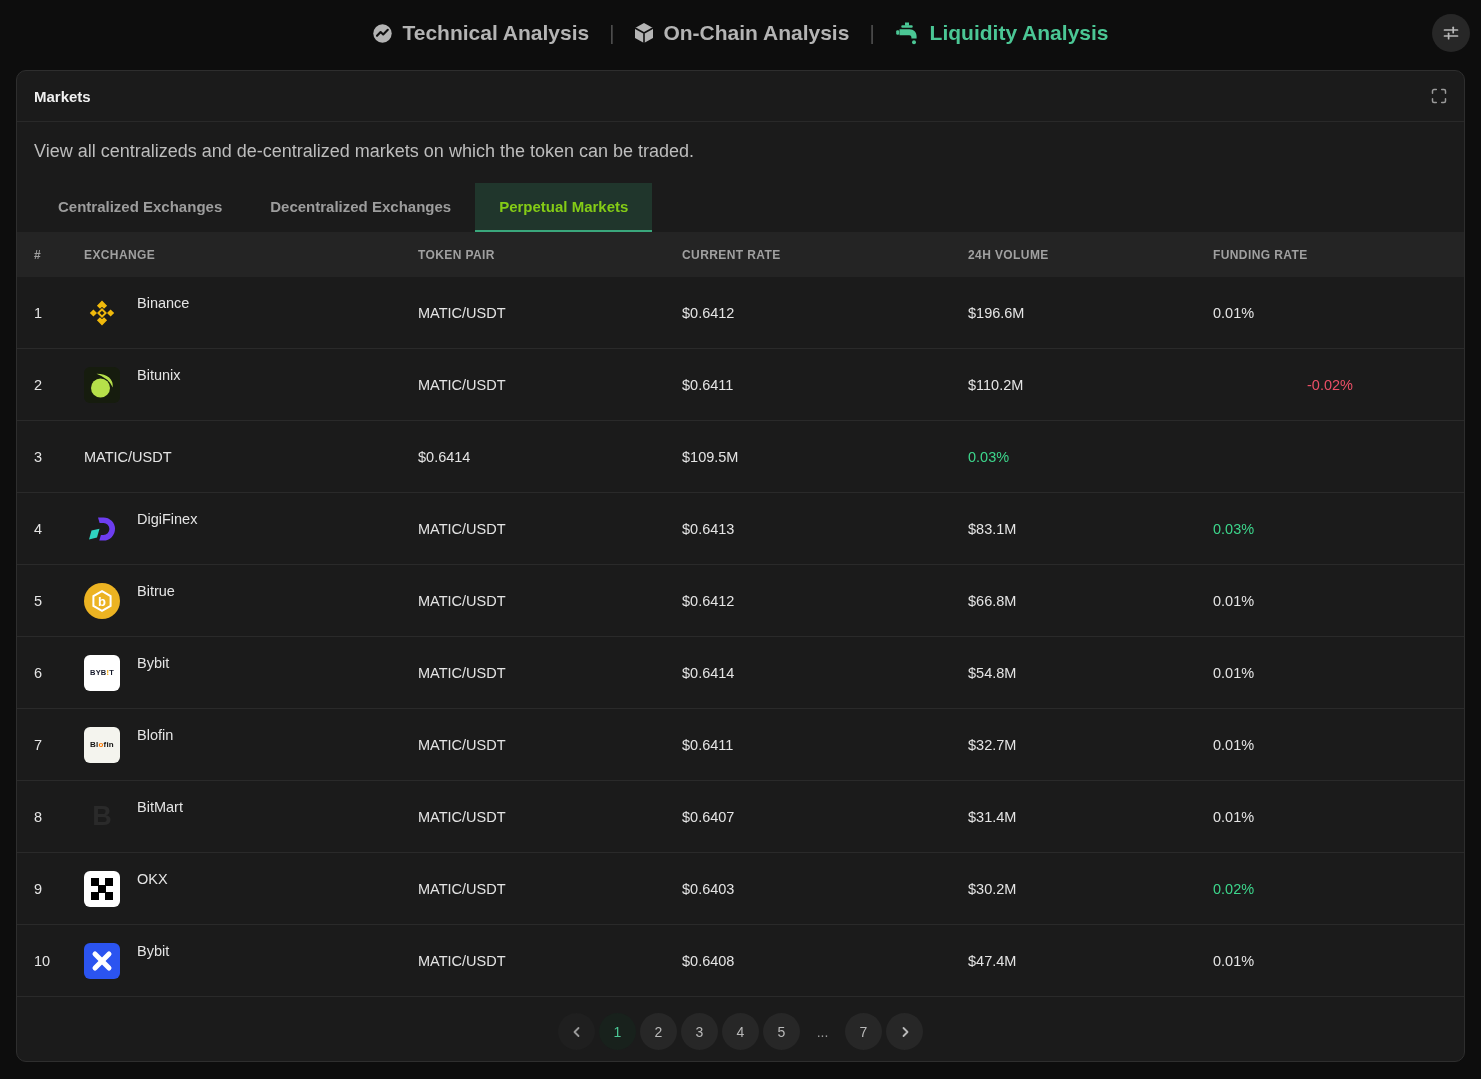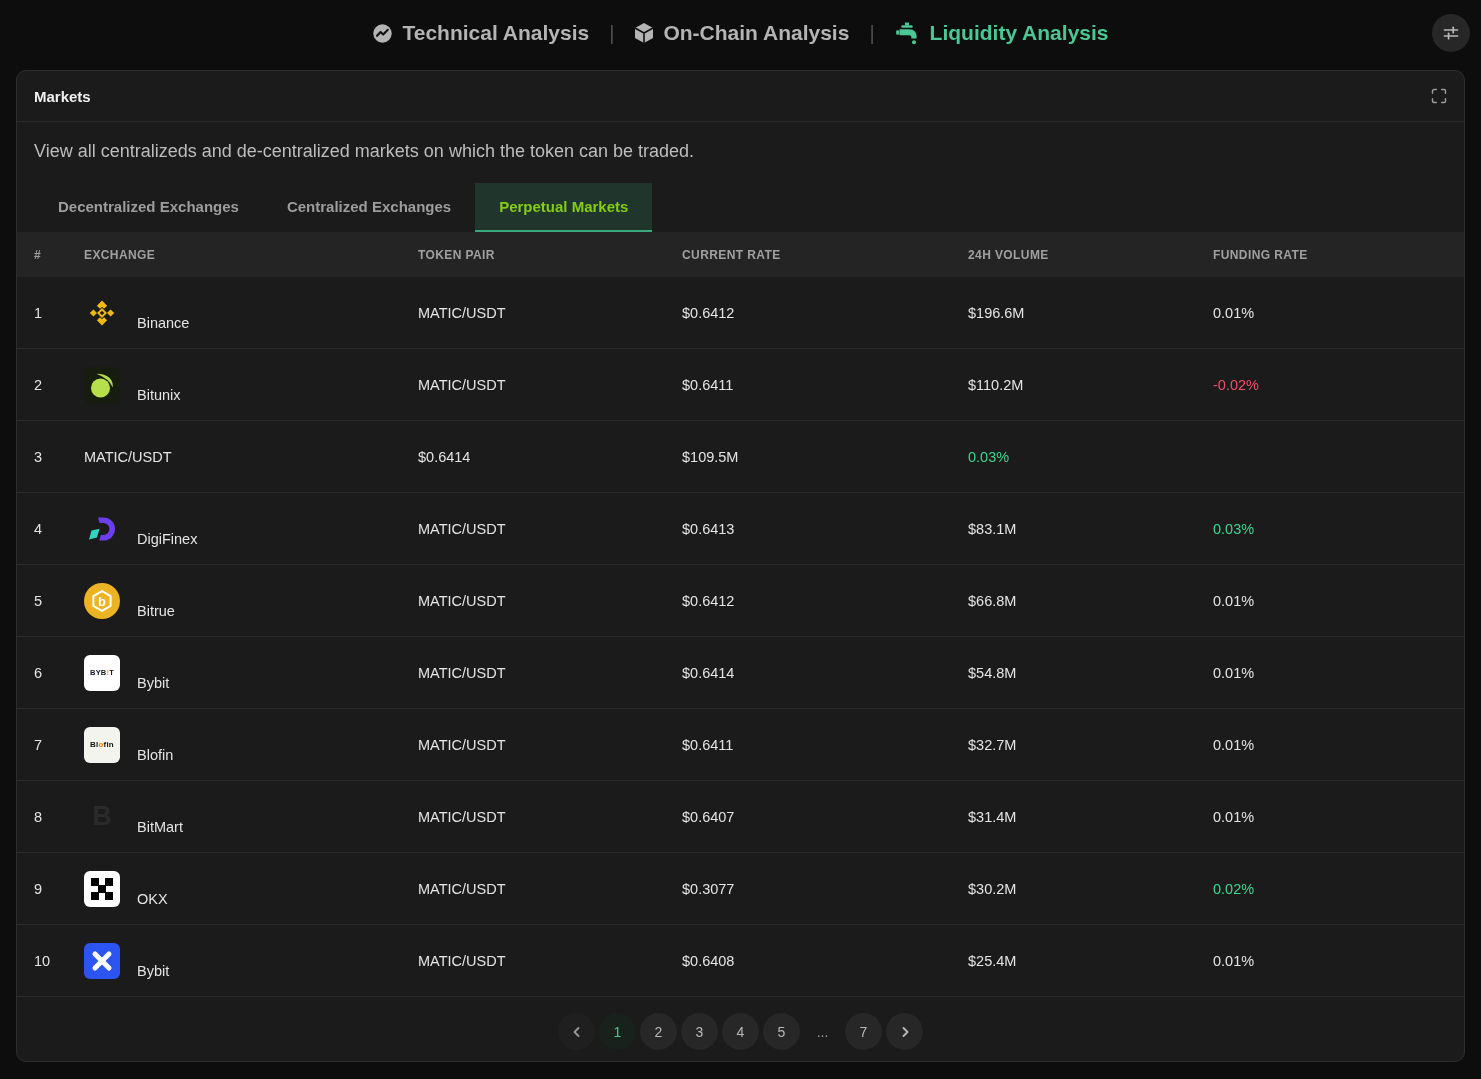--- a/index.html
+++ b/index.html
@@ -56,30 +56,30 @@
   .thead,.trow{
     display:grid;
     grid-template-columns:50px 334px 264px 286px 245px 1fr;
     align-items:center;padding:0 17px;
   }
   .thead{
     height:45px;background:#242424;color:#a0a0a0;
     font-size:12px;font-weight:700;letter-spacing:.4px;
   }
   .trow{height:72px;border-bottom:1px solid var(--row-line);font-size:14.5px;color:var(--txt);}
-  .exch{display:flex;align-items:flex-end;gap:17px;}
+  .exch{display:flex;align-items:flex-start;gap:17px;}
   .logo{
     width:36px;height:36px;border-radius:6px;flex:0 0 36px;
     display:flex;align-items:center;justify-content:center;overflow:hidden;
   }
   .logo.round{border-radius:50%;}
   .wordmark{font-weight:800;font-style:normal;letter-spacing:.2px;line-height:1;}
   .wordmark i{font-style:normal;}
   .funding.positive{color:var(--positive);}
-  .funding.negative{color:var(--negative);}
+  .funding.negative{color:var(--negative);text-align:center;}
   
   .pagination{margin-top:16px;display:flex;align-items:center;justify-content:center;gap:4px;}
   .page-btn{
     width:37px;height:37px;border-radius:50%;border:none;cursor:pointer;
     background:#272727;color:#b9b9b9;font-size:14px;font-family:inherit;
     display:flex;align-items:center;justify-content:center;
   }
   .page-btn.active{background:#18211c;color:var(--accent);}
   .page-btn.arrow{background:#1f1f1f;color:#9a9a9a;}
   .page-btn.ellipsis{background:transparent;color:#9a9a9a;cursor:default;}
@@ -144,22 +144,22 @@
           <path d="M14.5 10.7V13A1.5 1.5 0 0 1 13 14.5h-2.3"></path>
             <path d="M1.5 10.7V13A1.5 1.5 0 0 0 3 14.5h2.3"></path>
         </svg>
       </span>
     </button>
   </div>
 
   <div class="card-desc">View all centralizeds and de-centralized markets on which the token can be traded.</div>
 
   <div class="tabs">
+    <div class="tab">Centralized Exchanges</div>
     <div class="tab">Decentralized Exchanges</div>
-    <div class="tab">Centralized Exchanges</div>
     <div class="tab active">Perpetual Markets</div>
   </div>
 
   <div class="thead">
     <div>#</div>
     <div>EXCHANGE</div>
     <div>TOKEN PAIR</div>
     <div>CURRENT RATE</div>
     <div>24H VOLUME</div>
     <div>FUNDING RATE</div>
@@ -300,41 +300,41 @@
                 <rect x="21" y="7" width="8" height="8"></rect>
     <rect x="14" y="14" width="8" height="8"></rect>
     <rect x="7" y="21" width="8" height="8"></rect>
                 <rect x="21" y="21" width="8" height="8"></rect>
               </g>
             </svg>
           </div>
       <span>OKX</span>
     </div>
     <div>MATIC/USDT</div>
-    <div>$0.3077</div>
+    <div>$0.6403</div>
     <div>$30.2M</div>
     <div class="funding positive">0.02%</div>
   </div>
 
   <div class="trow">
     <div>10</div>
     <div class="exch">
       <div class="logo" style="background: rgb(43, 84, 240);">
             <svg width="36" height="36" viewBox="0 0 36 36">
               <g stroke="#ffffff" stroke-width="5" stroke-linecap="round">
                 <path d="M11 11 25 25"></path>
                 <path d="M25 11 11 25"></path>
               </g>
             </svg>
           </div>
       <span>Bybit</span>
     </div>
     <div>MATIC/USDT</div>
     <div>$0.6408</div>
-    <div>$25.4M</div>
+    <div>$47.4M</div>
     <div class="funding">0.01%</div>
   </div>
 </div>
 
   <div class="pagination">
     <button class="page-btn arrow">
       <span style="display:flex">
         <svg width="16" height="16" viewBox="0 0 16 16" fill="none" stroke="currentColor" stroke-width="1.8" stroke-linecap="round" stroke-linejoin="round">
             <path d="M9.5 4 5.5 8 9.5 12"></path>
           </svg>

